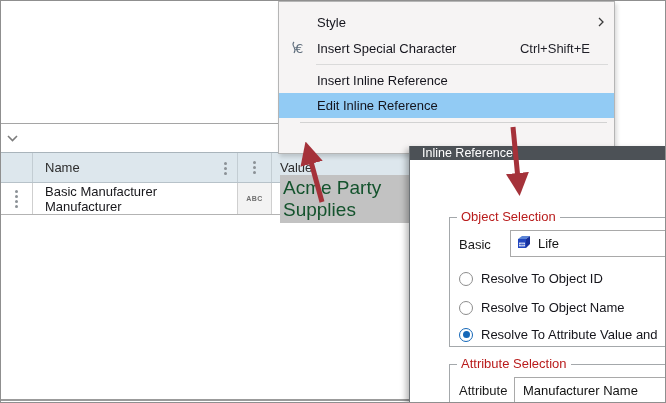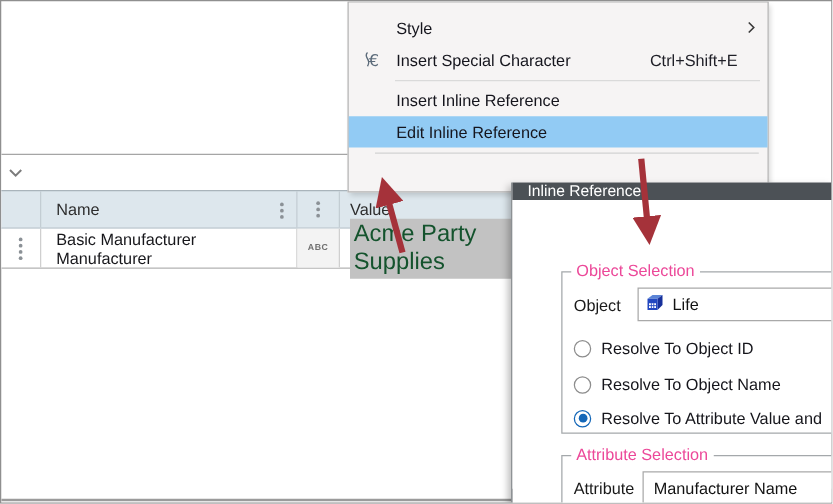--- a/index.html
+++ b/index.html
@@ -72,21 +72,21 @@
   }
   .dlg-body { position:relative; width:100%; height:231px; background:#ffffff; }
 
   .groupbox {
     position:absolute; border:1px solid #a4a8ab; background:#ffffff;
   }
   .gb-obj { left:39px; top:57px; width:262px; height:130px; }
   .gb-attr { left:39px; top:204px; width:262px; height:120px; }
   .legend {
     position:absolute; top:-9px; left:7px; background:#ffffff; padding:0 4px;
-    font-size:13px; color:#ec4899; white-space:nowrap;
+    font-size:13px; color:#b91c1c; white-space:nowrap;
   }
   .fld-label { position:absolute; font-size:13px; color:#1a1a1a; }
   .field {
     position:absolute; background:#ffffff; border:1px solid #a9a9a9;
     display:flex; align-items:center; font-size:13px; color:#121212;
   }
   .obj-field { left:60px; top:12px; width:195px; height:27px; padding-left:5px; gap:6px; }
   .attr-field { left:64px; top:12px; width:190px; height:26px; padding-left:8px; }
 
   .radio-row { position:absolute; left:9px; display:flex; align-items:center; gap:8px; cursor:pointer; }
@@ -195,21 +195,21 @@
   </div>
 
   <div class="dialog">
     <div class="dlg-title">
       <span>Inline Reference</span>
     </div>
     <div class="dlg-body">
 
       <div class="groupbox gb-obj">
         <span class="legend">Object Selection</span>
-        <span class="fld-label" style="left:9px; top:19px;">Object</span>
+        <span class="fld-label" style="left:9px; top:19px;">Basic</span>
         <div class="field obj-field">
           <span>
             <svg width="16" height="16" viewBox="0 0 16 16">
               <polygon points="2,5 10,5 14,2 6,2" fill="#5b84d6"></polygon>
               <polygon points="10,5 14,2 14,10 10,14" fill="#17309b"></polygon>
               <rect x="2" y="5" width="8" height="9" fill="#2247c0"></rect>
               <rect x="3.2" y="8.6" width="5.6" height="3.8" fill="#ffffff"></rect>
               <path d="M3.2,10.5 h5.6 M5.1,8.6 v3.8 M7,8.6 v3.8" stroke="#2247c0" stroke-width="0.7" fill="none"></path>
             </svg>
           </span>

